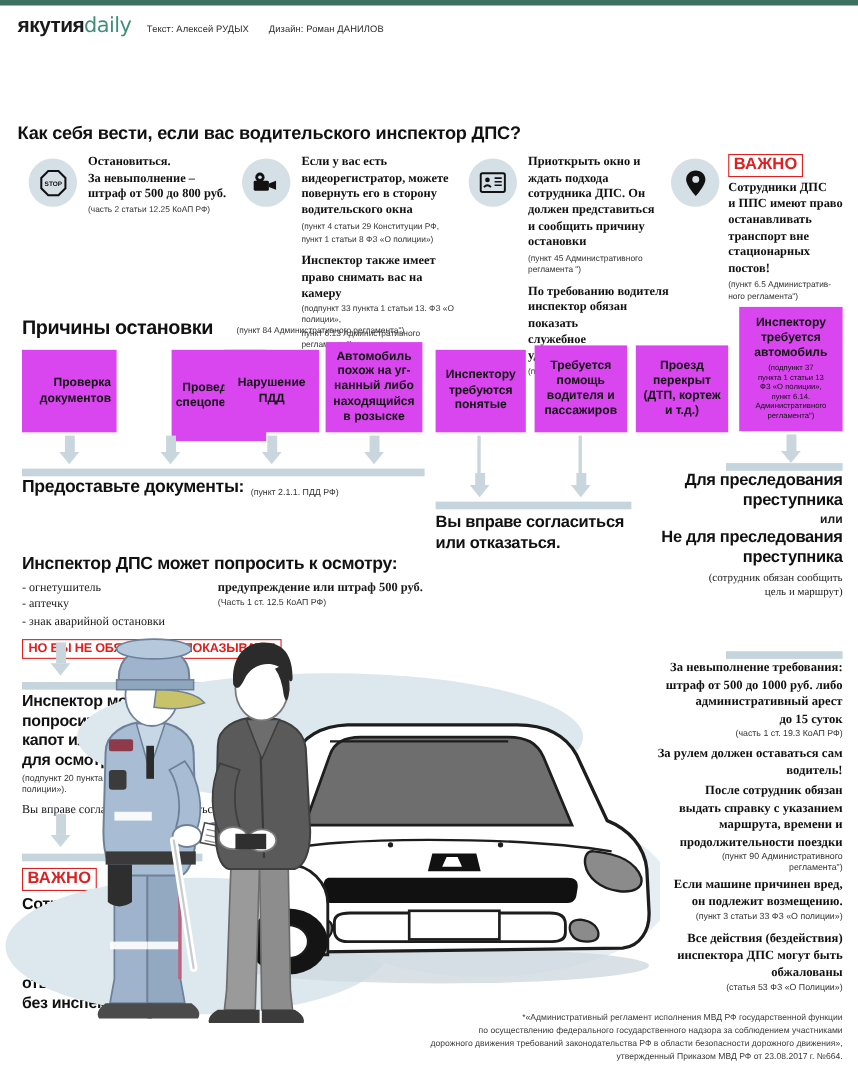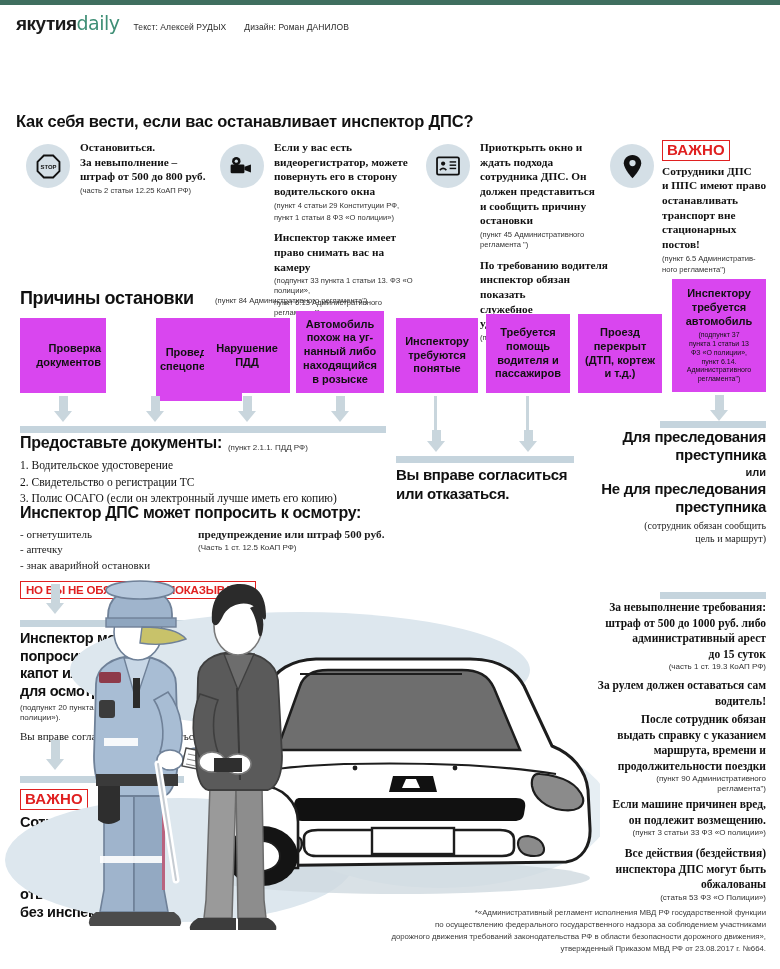--- a/index.html
+++ b/index.html
@@ -114,40 +114,40 @@
   .r-or { font-size: 11px; font-weight: 700; margin: 2px 0; }
   .r-note { font-family: "Liberation Serif", serif; font-size: 10px; line-height: 1.3; color: #222; }
   .r-serif { font-family: "Liberation Serif", serif; font-weight: 700; font-size: 11.5px; line-height: 1.35; color: #111; }
   .r-ref { font-size: 8px; line-height: 1.3; color: #333; font-family: "Liberation Sans", sans-serif; }
 
   
   .illus { position: absolute; left: 0; top: 560px; width: 600px; height: 380px; }
 
   
   .footnote {
-    position: absolute; right: 14px; bottom: 14px; width: 500px;
+    position: absolute; right: 14px; bottom: 2px; width: 500px;
     text-align: right; font-size: 7.8px; line-height: 1.55; color: #3a3a3a;
   }
 </style>
 </head>
 <body>
 
 <div class="page">
 
   <div class="topbar"></div>
 
   <div class="masthead">
     <div class="logo"><span class="b">якутия</span><span class="g">daily</span></div>
     <div class="credits">
       <span class="credit">Текст: Алексей РУДЫХ</span>
       <span class="credit">Дизайн: Роман ДАНИЛОВ</span>
     </div>
   </div>
 
-  <div class="subhead">Как себя вести, если вас останавливает инспектор ДПС?</div>
+  <div class="subhead">Как себя вести, если вас водительского инспектор ДПС?</div>
 
   <div class="iconrow">
 
     <div class="icol c1">
       <div class="ibadge">
         <svg width="27" height="27" viewBox="0 0 32 32" aria-hidden="true">
           <polygon points="10.5,3 21.5,3 29,10.5 29,21.5 21.5,29 10.5,29 3,21.5 3,10.5" fill="none" stroke="#111" stroke-width="2.2"></polygon>
           <text x="16" y="19" font-size="7" font-family="Liberation Sans, sans-serif" font-weight="700" text-anchor="middle" fill="#111">STOP</text>
         </svg>
       </div>
@@ -319,25 +319,20 @@
 
   <div class="bar" style="left:20px; top:426px; width:366px;"></div>
   <div class="bar" style="left:396px; top:456px; width:178px;"></div>
   <div class="bar" style="left:660px; top:421px; width:106px;"></div>
 
   <div style="position:absolute; left:20px; top:434px; width:372px;">
     <div style="display:flex; align-items:flex-end; gap:6px;">
       <span class="h-blue">Предоставьте документы:</span>
       <span class="h-ref">(пункт 2.1.1. ПДД РФ)</span>
     </div>
-    <div class="lst" style="margin-top:5px;">
-      <div>1.  Водительское удостоверение</div>
-      <div>2.  Свидетельство о регистрации ТС</div>
-      <div>3.  Полис ОСАГО (если он электронный лучше иметь его копию)</div>
-    </div>
   </div>
 
   <div style="position:absolute; left:20px; top:504px; width:372px;">
     <div class="h-blue">Инспектор ДПС может попросить к осмотру:</div>
     <div style="display:flex; margin-top:5px;">
       <div class="small-serif" style="width:178px;">
         <div>- огнетушитель</div>
         <div>- аптечку</div>
         <div>- знак аварийной остановки</div>
       </div>

